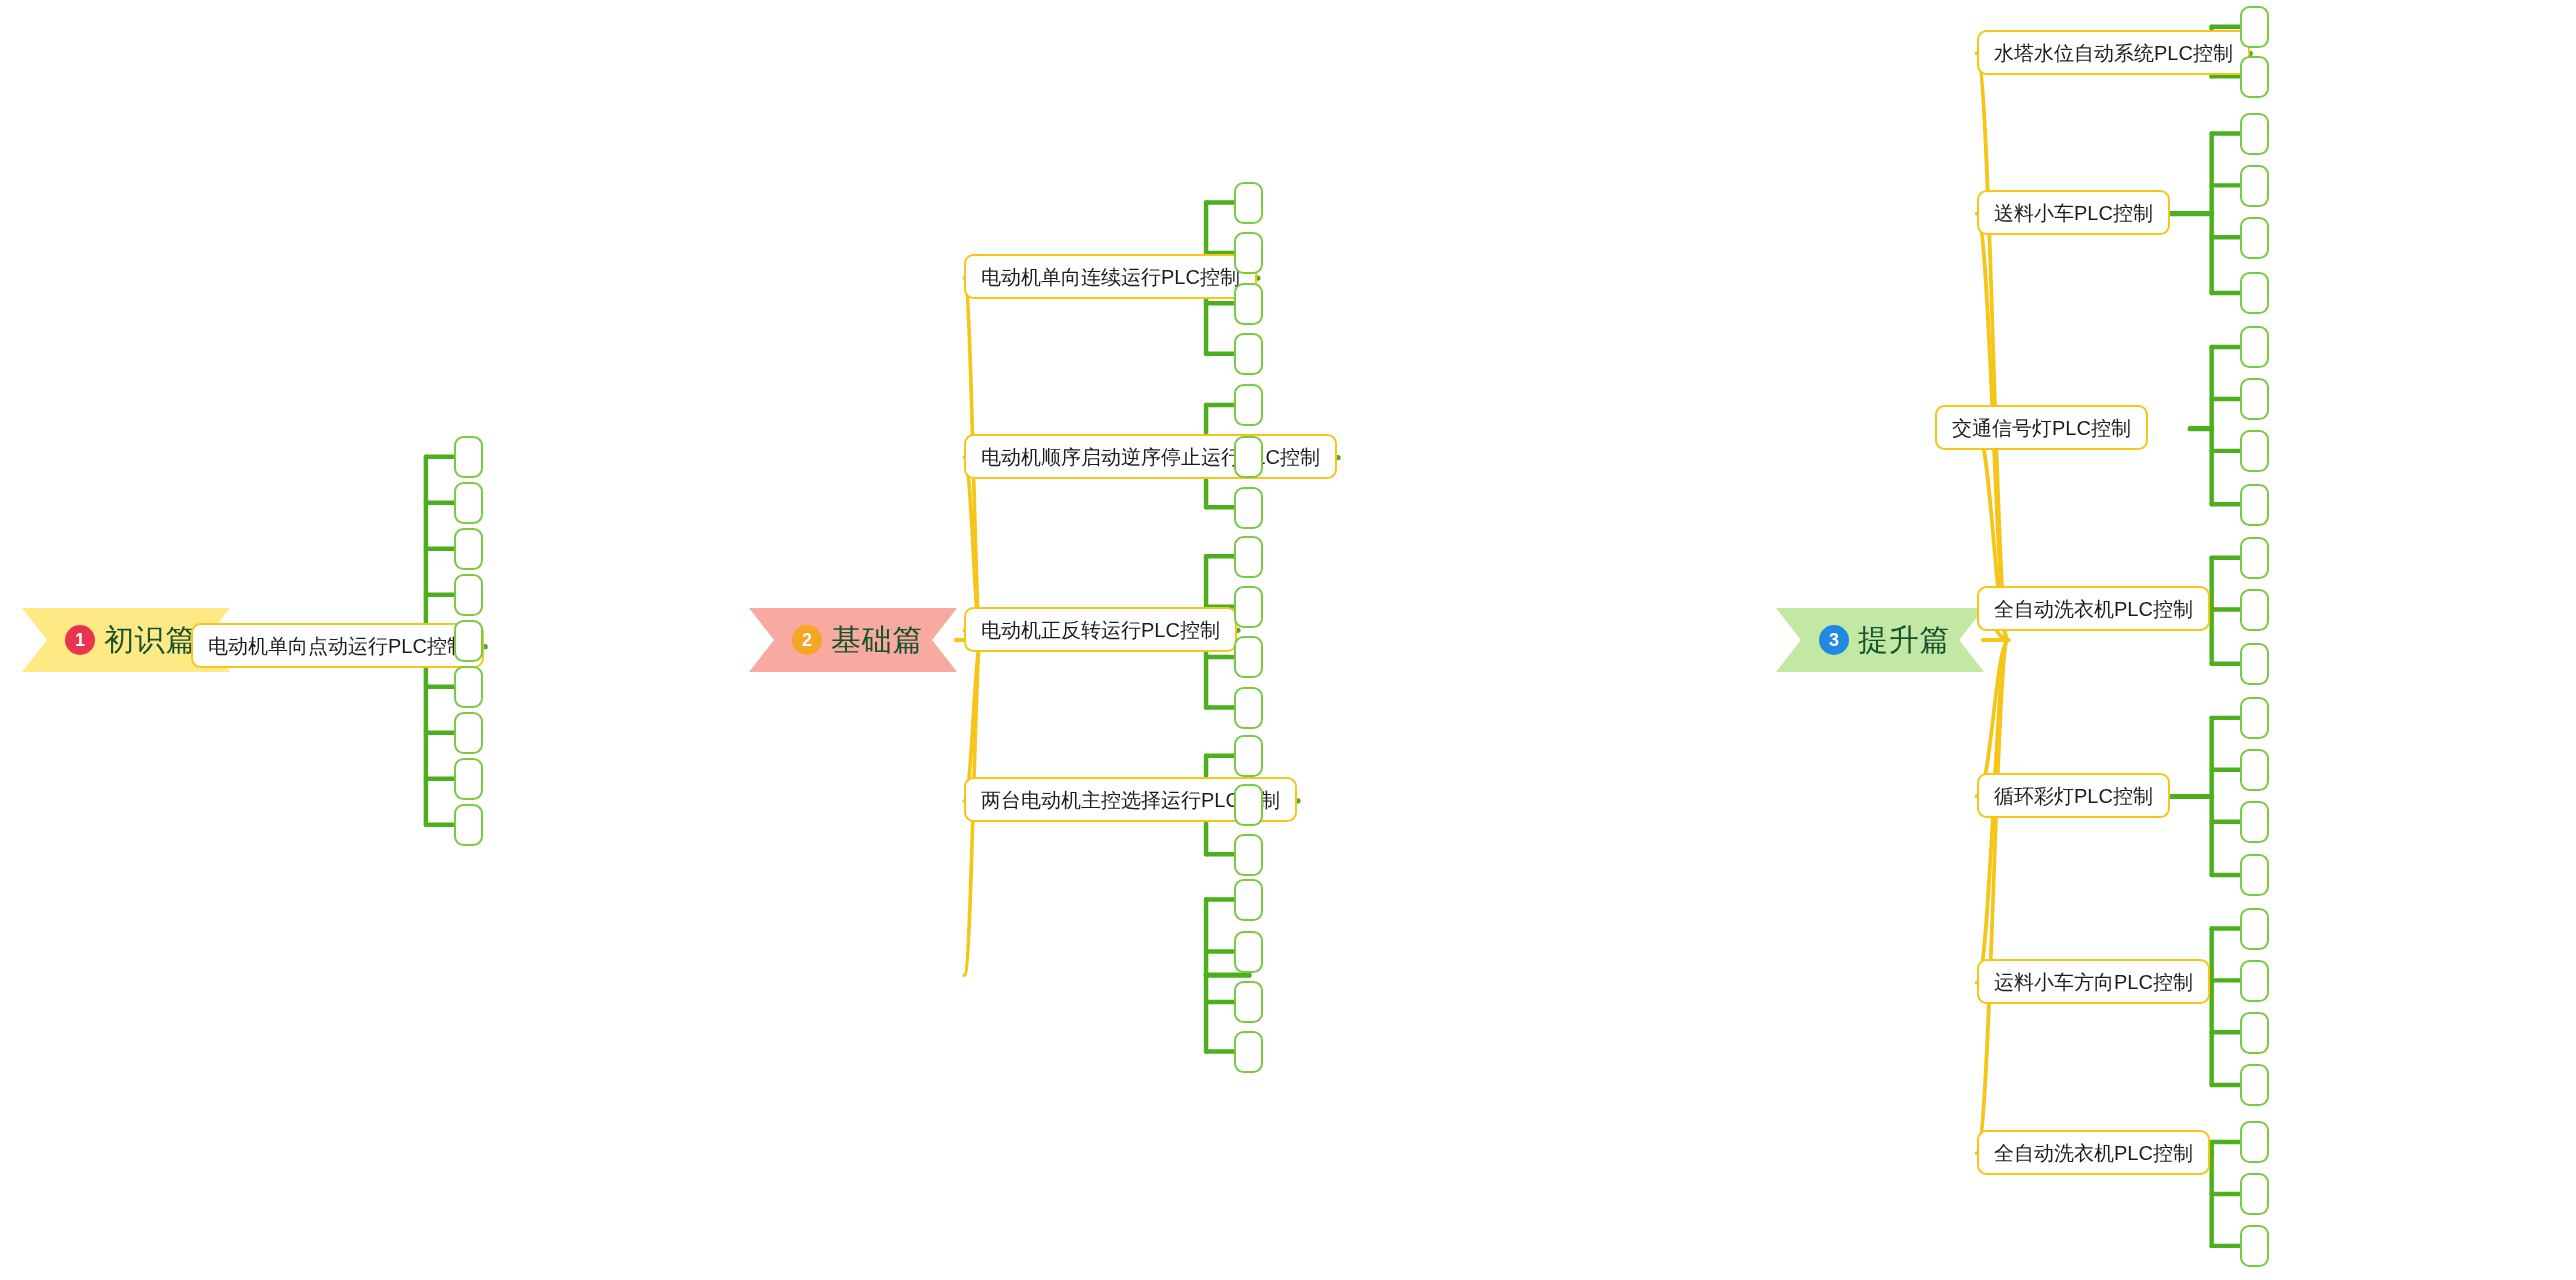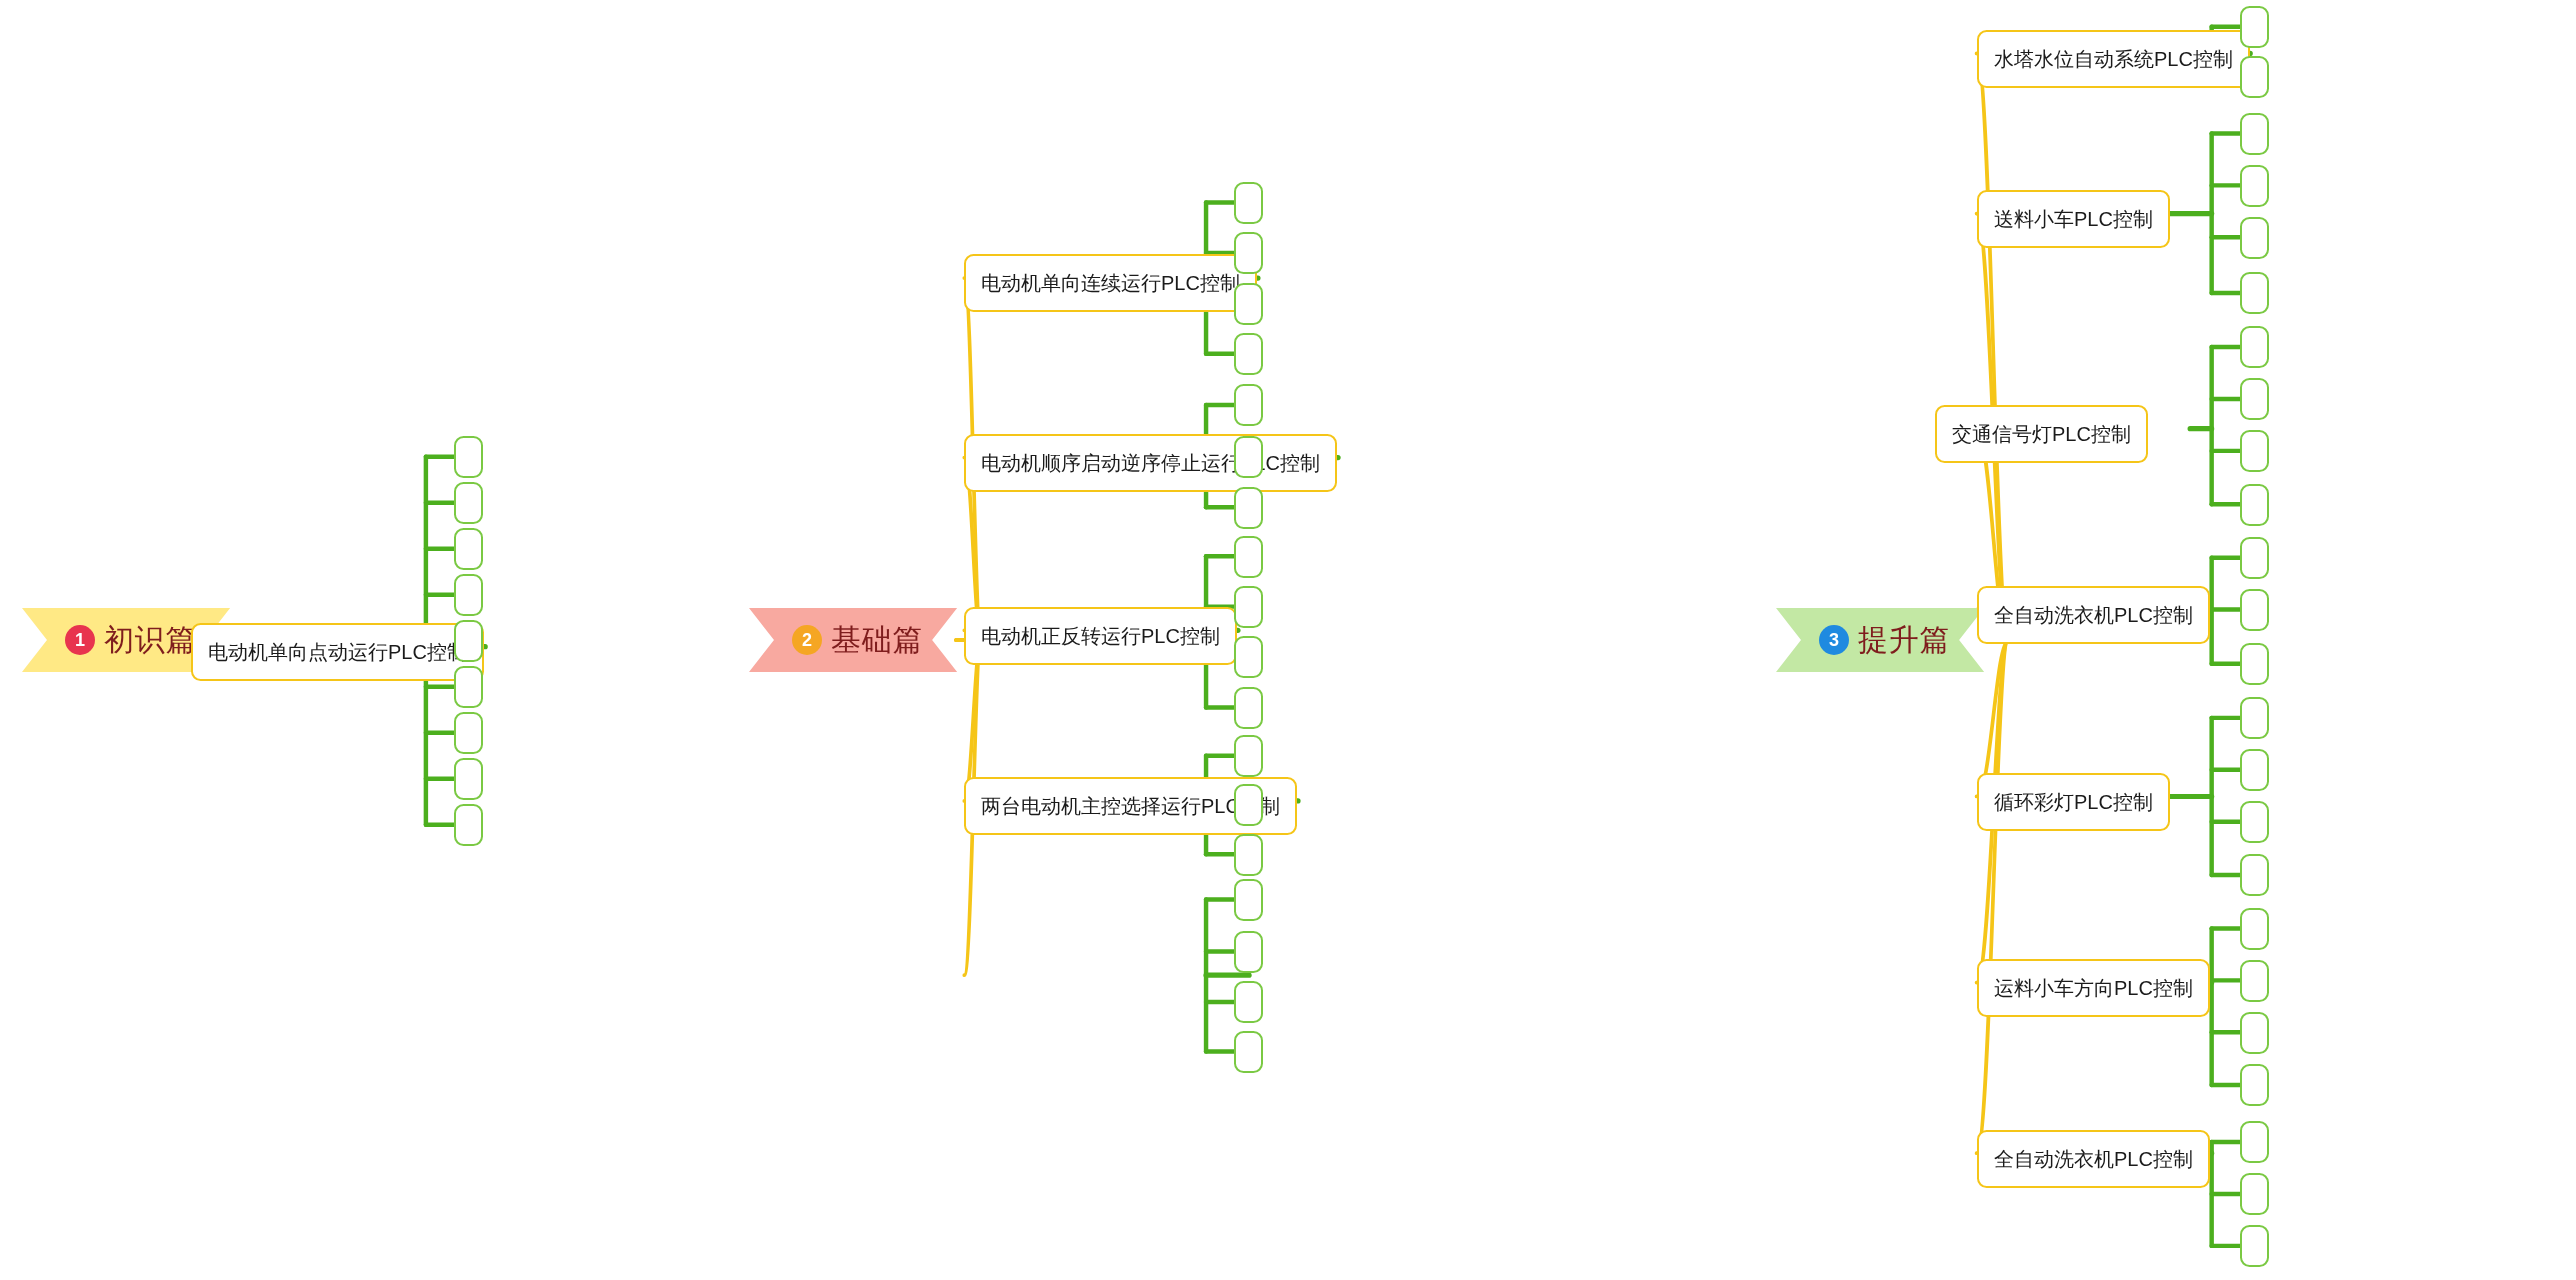--- a/index.html
+++ b/index.html
@@ -31,38 +31,38 @@
     filter:drop-shadow(0 1.5px 2.2px rgba(0,0,0,0.22));
     white-space:nowrap;
   }
   .ribbon .badge{
     width:30px;height:30px;border-radius:50%;
     display:flex;align-items:center;justify-content:center;
     color:#ffffff;font-size:18px;font-weight:bold;line-height:1;
     margin-right:9px;flex:0 0 auto;
   }
   .ribbon .rtext{
-    font-size:30px;color:#7f1d1d;letter-spacing:0.7px;font-weight:500;
+    font-size:30px;color:#14532d;letter-spacing:0.7px;font-weight:500;
   }
 
   
   .node{
     position:absolute;
     display:flex;align-items:center;
     box-sizing:border-box;
     background:#ffffff;
     border-radius:9.6px;
     white-space:nowrap;
     color:#1b1b1b;
   }
   .node .ntext{display:block;line-height:1;}
 
   .lvl2{
     border:2.2px solid #f5c518;
-    height:58px;
+    height:45px;
     padding:0 15px;
     font-size:20px;
   }
   .lvl3{
     border:2.2px solid #7ac943;
     height:42px;
     padding:0 12.6px;
     font-size:18.5px;
   }
 </style>

